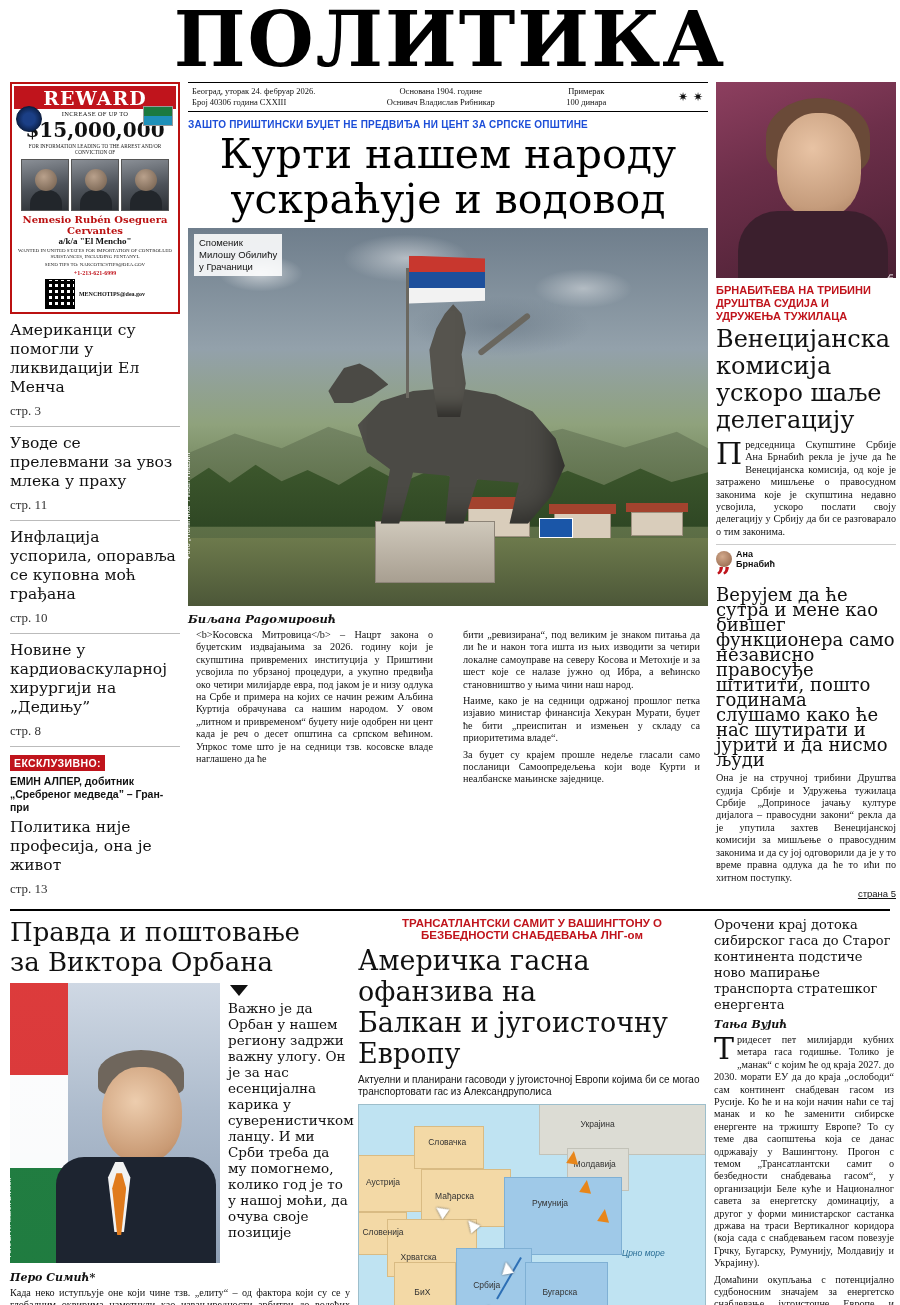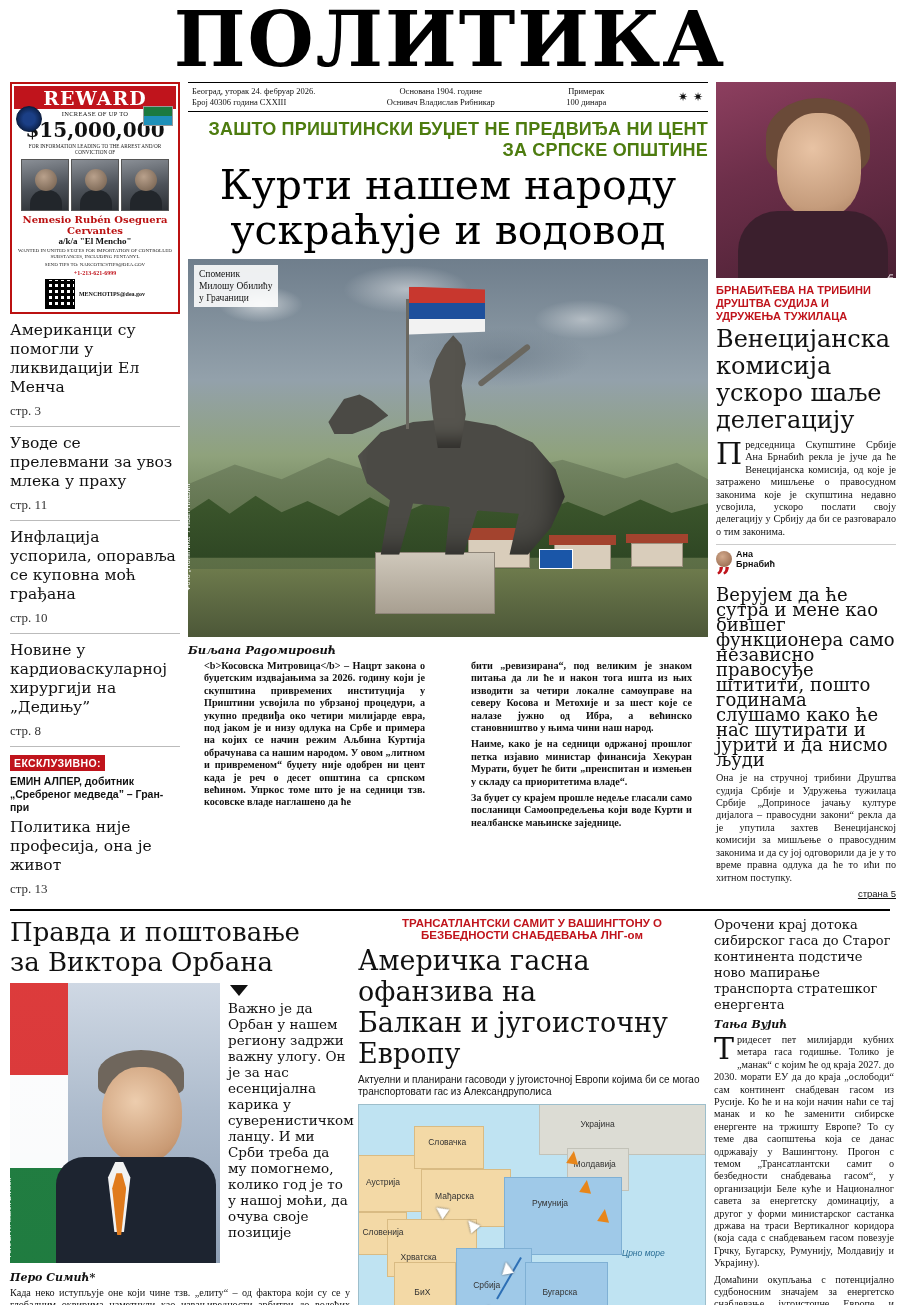--- a/index.html
+++ b/index.html
@@ -165,25 +165,25 @@
     font-size:8.5px;
     line-height:11px;
     padding:3px 4px;
     color:#111;
     font-family:"Liberation Serif", serif;
   }
   .infostrip .c { text-align:center; }
   .stars { letter-spacing:1px; font-size:12px; }
 
   .kicker {
-    color:#4d7c0f;
+    color:#1d4ed8;
     font-family:"Liberation Sans", sans-serif;
     font-weight:700;
-    font-size:18px;
-    text-align:right;
+    font-size:10px;
+    text-align:left;
     margin:7px 0 2px;
     letter-spacing:.2px;
   }
   .headline {
     font-family:"DejaVu Serif", serif;
     font-size:41px;
     line-height:45px;
     text-align:center;
     font-weight:400;
     color:#000;
@@ -261,21 +261,21 @@
   .flag {
     position:absolute; left:42.5%; bottom:80%;
     width:76px; height:48px;
     background:linear-gradient(180deg,#c8372e 0 33%,#1d4f9c 33% 66%,#f2f2f2 66% 100%);
     box-shadow:0 1px 4px rgba(0,0,0,.35);
     clip-path:polygon(0 0,100% 6%,100% 94%,0 100%);
   }
   .photo-caption-box{
     position:absolute; left:6px; top:6px;
     background:rgba(255,255,255,.88);
-    font-family:Liberation Serif, serif;
+    font-family:Liberation Sans, sans-serif;
     font-size:9.5px;
     line-height:12px;
     padding:3px 5px;
     color:#111;
   }
   .photo-credit{
     position:absolute; left:3px; bottom:46px;
     transform:rotate(-90deg);
     transform-origin:left bottom;
     font-size:7px;
@@ -298,21 +298,21 @@
   }
   .twocol {
     column-count:2;
     column-gap:14px;
     font-size:10.2px;
     line-height:12.4px;
     text-align:justify;
     font-family:"Liberation Serif", serif;
     hyphens:auto;
   }
-  .twocol p { margin:0 16px 4px;font-weight:bold; }
+  .twocol p { margin:0 8px 4px; }
 
   
   .photo-brnabic{
     width:100%; height:196px;
     background:linear-gradient(160deg,#8d3f5f 0%,#6d2f4a 40%,#4a2033 100%);
     position:relative; overflow:hidden;
   }
   .brn-face{
     position:absolute; left:34%; top:16%; width:84px;height:104px;border-radius:46% 46% 42% 42%;
     background:radial-gradient(circle at 42% 34%, #e8c3a4, #c59c7c 70%, #a87f61);

